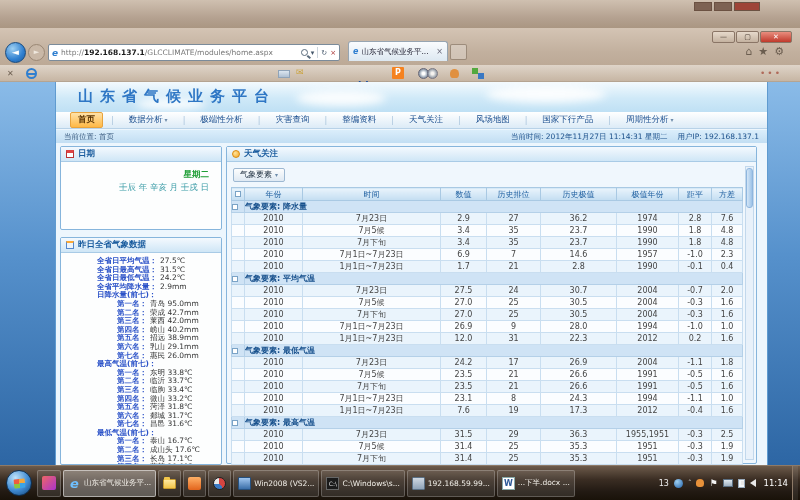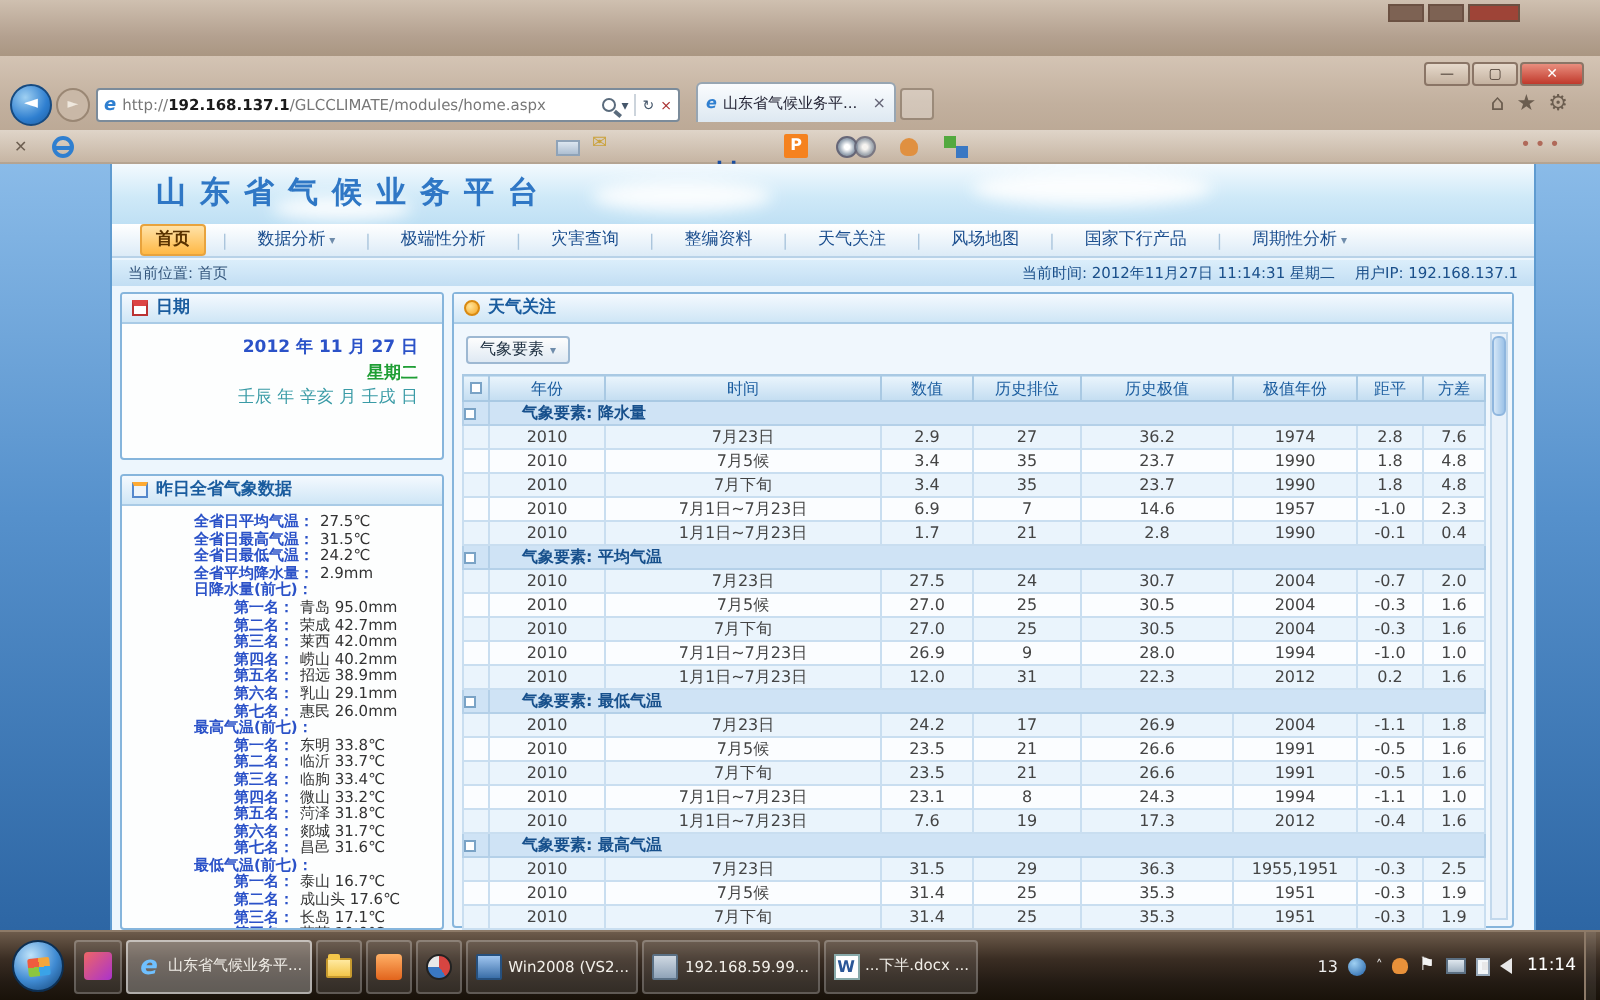--- a/index.html
+++ b/index.html
@@ -129,21 +129,21 @@
     background:linear-gradient(#fdfdfd,#dfe9f3); border:1px solid #9db8d2; border-radius:2px;
     font-size:8px; color:#234; line-height:12px; }
   #filter-btn .nav-caret { margin-left:3px; }
 
   #tbl-wrap { position:absolute; left:4px; top:40px; width:511px; }
   table.wt { width:511px; border-collapse:collapse; table-layout:fixed; font-size:8px; }
   table.wt td { border:1px solid #c9def0; text-align:center; color:#444; height:11.5px; padding:0;
     white-space:nowrap; overflow:hidden; }
   tr.hrow td { background:linear-gradient(#e9f4fc,#c3ddf1); color:#1a5c9e; height:13px; border-color:#a9c9e3; }
   tr.grow td { background:#cfe3f5; color:#17508c; font-weight:bold; text-align:left; height:12px; border-color:#b4d0e8; }
-  tr.grow td.glbl { padding-left:16px; }
+  tr.grow td.glbl { padding-left:0; }
   tr.odd td { background:#eaf4fc; }
   tr.even td { background:#fbfdff; }
   .mini-box { display:inline-block; width:6px; height:6px; background:#fff; border:1px solid #7aa3c6; vertical-align:middle; }
 
   .panel-scroll { position:absolute; right:2px; top:19px; bottom:3px; width:9px; background:#e8f1fa; border:1px solid #c2d8ec; }
   .panel-scroll .thumb { position:absolute; top:1px; left:0px; width:7px; height:40px;
     background:linear-gradient(90deg,#d4e6f7,#9dc3e8); border:1px solid #8fb6de; border-radius:3px; }
 
   
   #taskbar { position:absolute; left:0; top:465px; width:800px; height:35px;
@@ -276,21 +276,20 @@
       </div>
 
       <div id="body-area">
         <div id="sidebar">
           <div id="date-panel" class="panel">
             <div class="panel-title">
               <span class="ico-cal"></span>
               <span>日期</span>
             </div>
             <div id="date-body">
-              <div class="d-blue">2012 年 11 月 27 日</div>
               <div class="d-green">星期二</div>
               <div class="d-teal">壬辰 年 辛亥 月 壬戌 日</div>
             </div>
           </div>
           <div id="weather-panel" class="panel">
             <div class="panel-title">
               <span class="ico-clip"></span>
               <span>昨日全省气象数据</span>
             </div>
             <div id="weather-body">
@@ -621,20 +620,24 @@
           <span class="tb-ico orange-app"></span>
         </div>
         <div class="tb-btn">
           <span class="tb-ico media-app"></span>
         </div>
         <div class="tb-btn">
           <span class="tb-ico vm"></span>
           <span class="tb-lbl">Win2008 (VS2...</span>
         </div>
         <div class="tb-btn">
+          <span class="tb-ico cmd">C:\</span>
+          <span class="tb-lbl">C:\Windows\s...</span>
+        </div>
+        <div class="tb-btn">
           <span class="tb-ico rdp"></span>
           <span class="tb-lbl">192.168.59.99...</span>
         </div>
         <div class="tb-btn">
           <span class="tb-ico doc">W</span>
           <span class="tb-lbl">...下半.docx ...</span>
         </div>
       </div>
     <div id="tray">
       <span class="ime">13</span>

